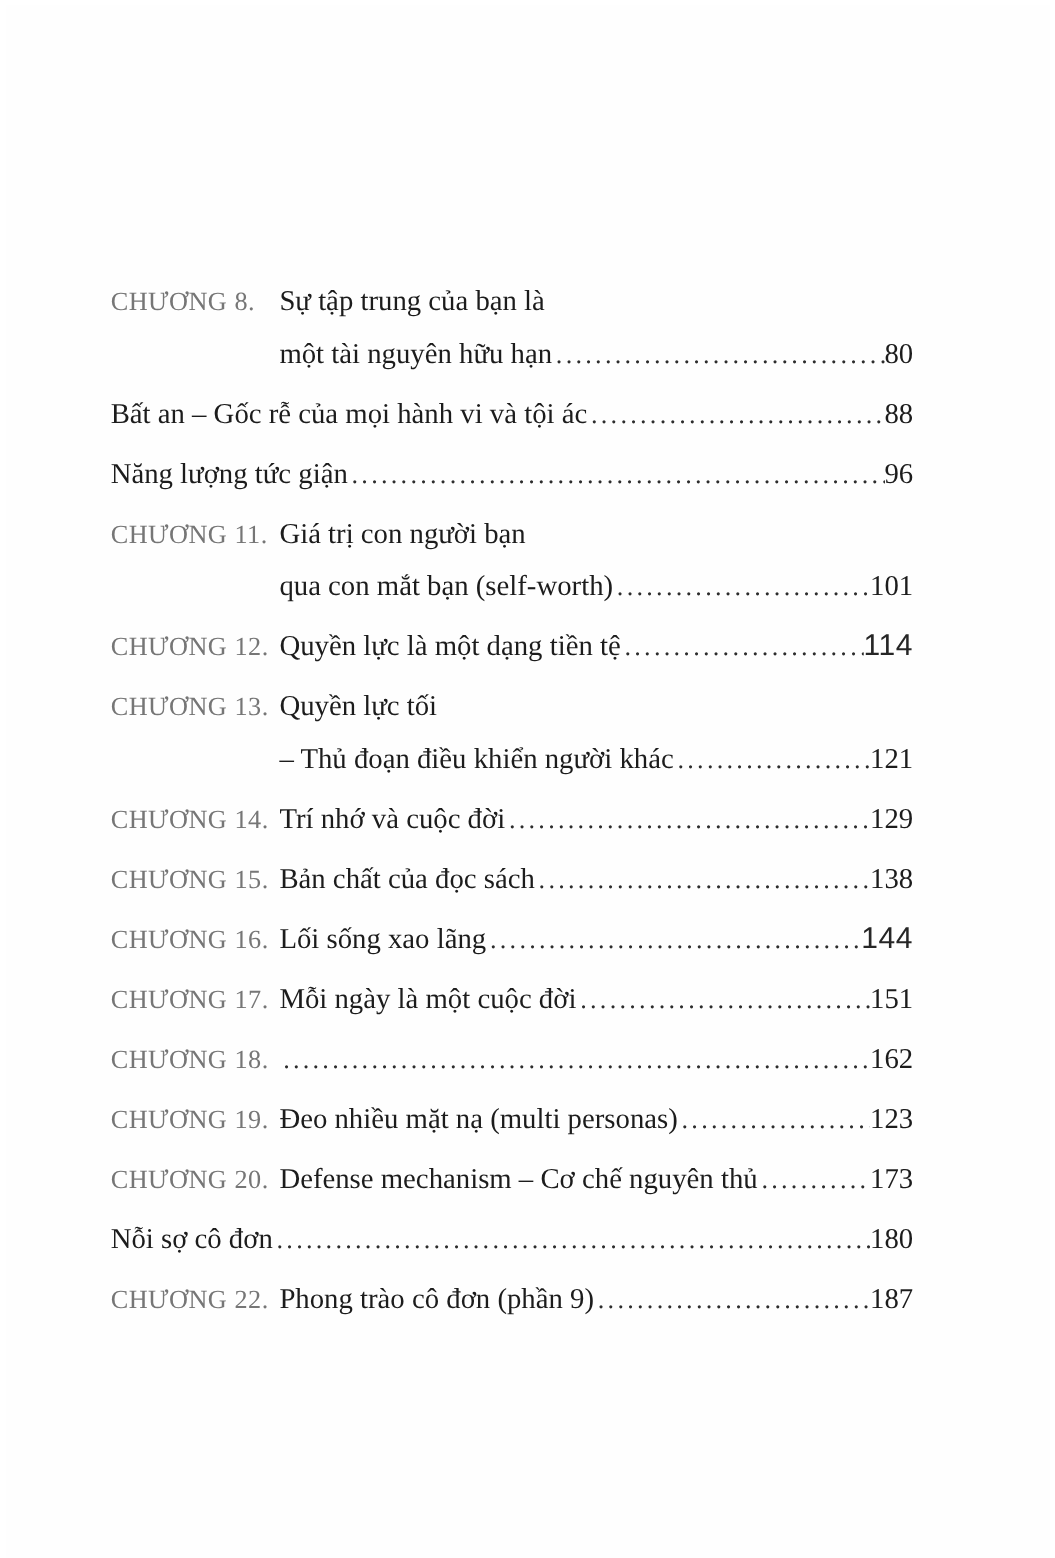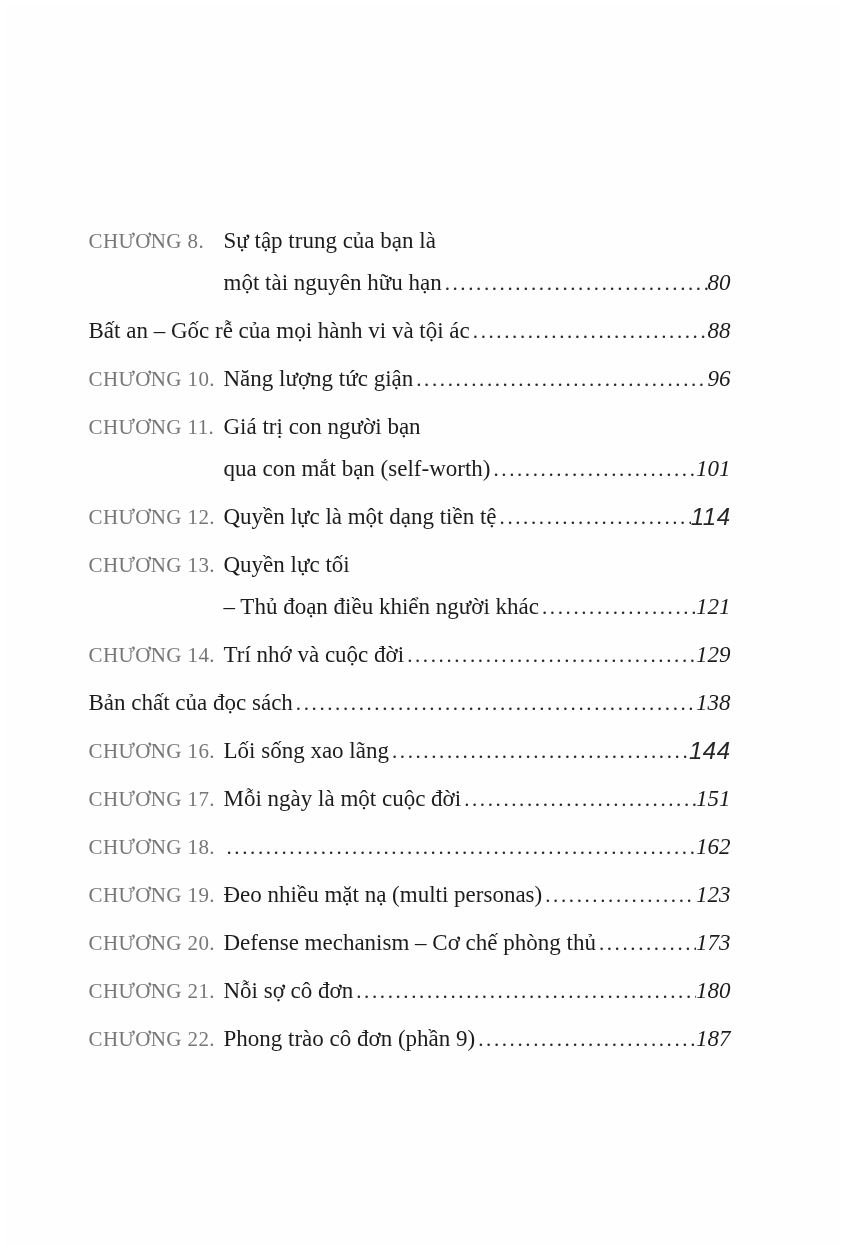--- a/index.html
+++ b/index.html
@@ -59,21 +59,20 @@
     letter-spacing: 2.6px;
     color: #2c2c2c;
     padding-left: 3px;
     min-width: 10px;
   }
   .page-number {
     flex: 0 0 auto;
     font-size: 23px;
     color: #1c1c1c;
     white-space: nowrap;
-    font-style: italic;
   }
   .page-number.sans {
     font-family: "Liberation Sans", sans-serif;
     font-size: 24px;
     letter-spacing: 0.5px;
     color: #262626;
   }
 </style>
 </head>
 <body>
@@ -96,21 +95,20 @@
     <div class="entry-content">
       <div class="title-line with-page">
         <span class="title-text">Bất an – Gốc rễ của mọi hành vi và tội ác</span>
         <span class="dot-leader">........................................................................................................................</span>
         <span class="page-number">88</span>
       </div>
     </div>
   </div>
 
   <div class="toc-entry">
-    <span class="chapter-label">CHƯƠNG 10.</span>
     <div class="entry-content">
       <div class="title-line with-page">
         <span class="title-text">Năng lượng tức giận</span>
         <span class="dot-leader">........................................................................................................................</span>
         <span class="page-number">96</span>
       </div>
     </div>
   </div>
 
   <div class="toc-entry">
@@ -153,20 +151,21 @@
     <div class="entry-content">
       <div class="title-line with-page">
         <span class="title-text">Trí nhớ và cuộc đời</span>
         <span class="dot-leader">........................................................................................................................</span>
         <span class="page-number">129</span>
       </div>
     </div>
   </div>
 
   <div class="toc-entry">
+    <span class="chapter-label">CHƯƠNG 15.</span>
     <div class="entry-content">
       <div class="title-line with-page">
         <span class="title-text">Bản chất của đọc sách</span>
         <span class="dot-leader">........................................................................................................................</span>
         <span class="page-number">138</span>
       </div>
     </div>
   </div>
 
   <div class="toc-entry">
@@ -209,29 +208,28 @@
         <span class="dot-leader">........................................................................................................................</span>
         <span class="page-number">123</span>
       </div>
     </div>
   </div>
 
   <div class="toc-entry">
     <span class="chapter-label">CHƯƠNG 20.</span>
     <div class="entry-content">
       <div class="title-line with-page">
-        <span class="title-text">Defense mechanism – Cơ chế phòng thủ</span>
+        <span class="title-text">Defense mechanism – Cơ chế nguyên thủ</span>
         <span class="dot-leader">........................................................................................................................</span>
         <span class="page-number">173</span>
       </div>
     </div>
   </div>
 
   <div class="toc-entry">
-    <span class="chapter-label">CHƯƠNG 21.</span>
     <div class="entry-content">
       <div class="title-line with-page">
         <span class="title-text">Nỗi sợ cô đơn</span>
         <span class="dot-leader">........................................................................................................................</span>
         <span class="page-number">180</span>
       </div>
     </div>
   </div>
 
   <div class="toc-entry">

